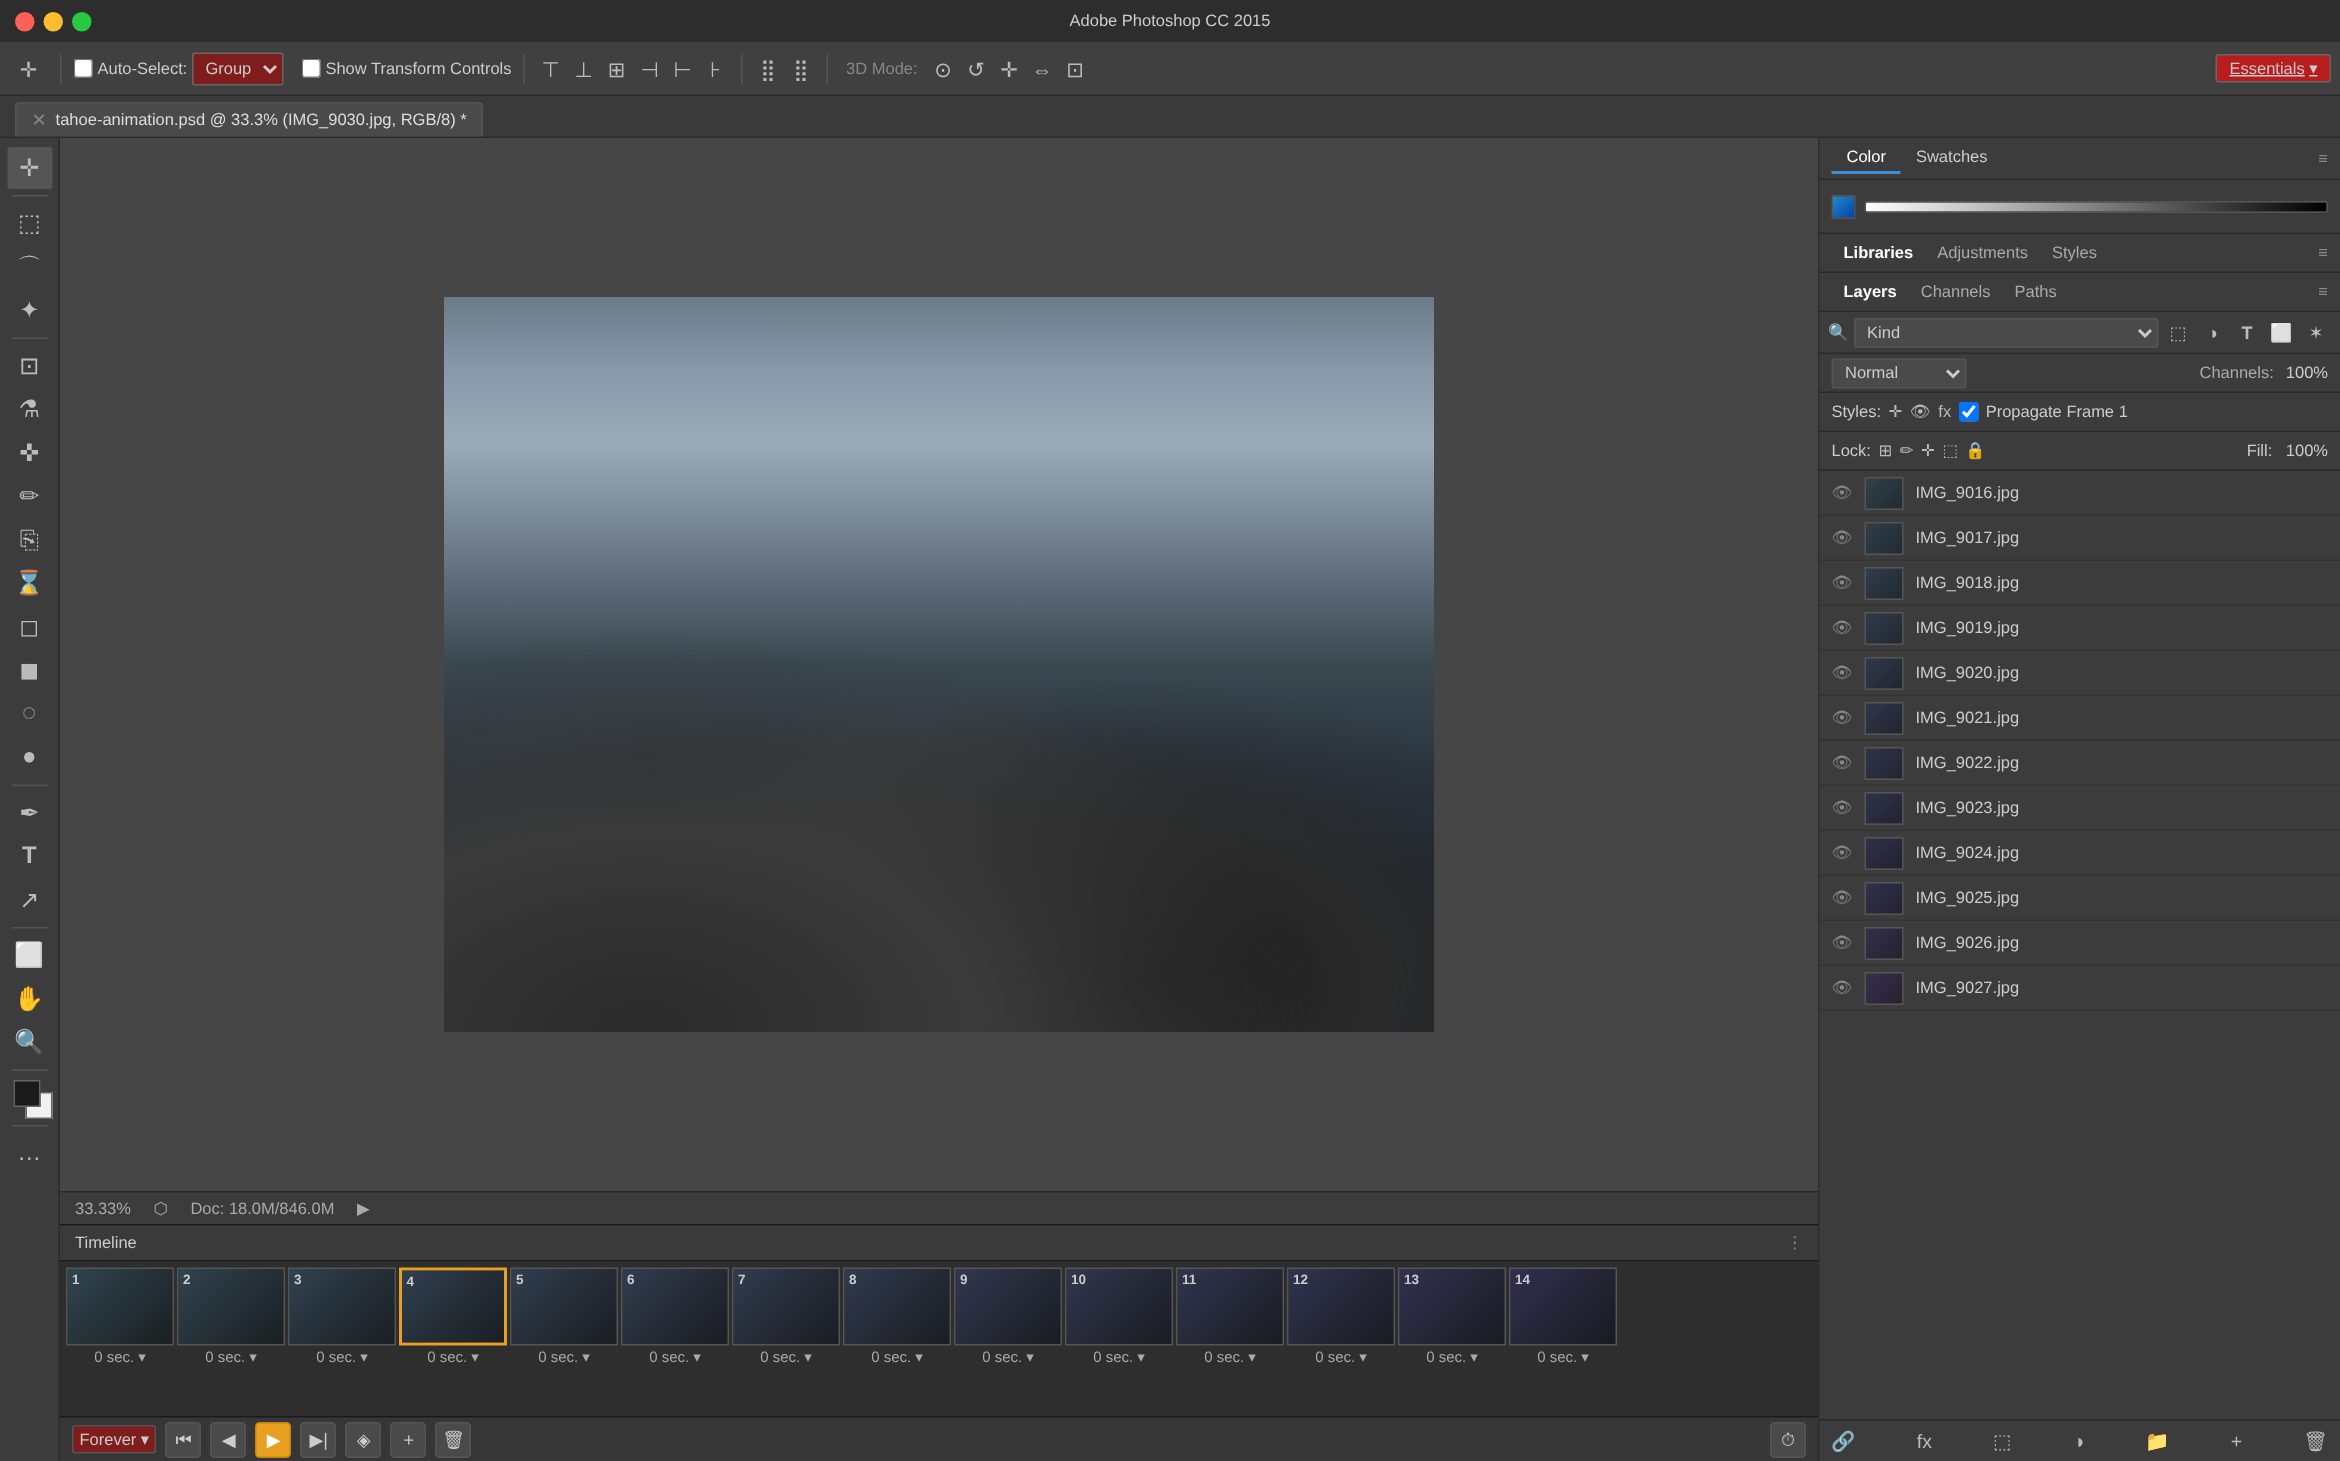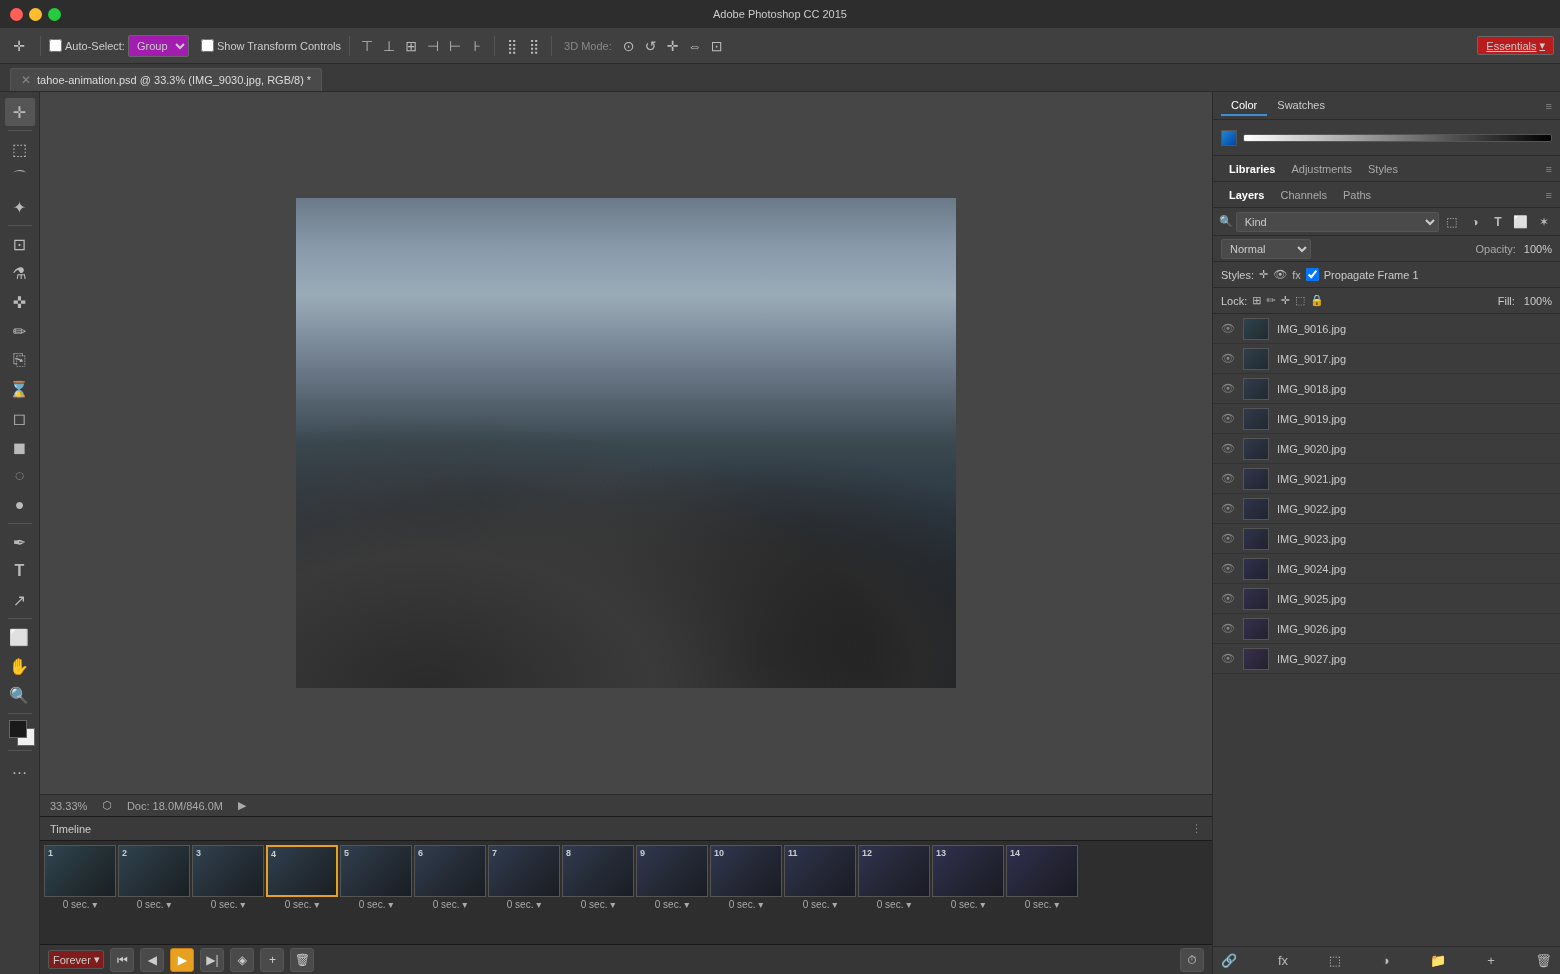--- a/index.html
+++ b/index.html
@@ -64,21 +64,21 @@
       display: flex; align-items: center; justify-content: center;
       font-size: 14px;
       color: #bbb;
     }
     .tb-separator {
       width: 1px; height: 20px;
       background: #555;
       margin: 0 4px;
     }
     .tb-select {
-      background: #a21caf;
+      background: #7f1d1d;
       border: 1px solid #666;
       color: #ccc;
       font-size: 11px;
       padding: 3px 4px;
       border-radius: 2px;
       cursor: pointer;
     }
     .tb-checkbox {
       display: flex; align-items: center; gap: 3px;
     }
@@ -837,21 +837,21 @@
         <div class="layer-opt-icon">◑</div>
         <div class="layer-opt-icon" style="font-weight:bold;">T</div>
         <div class="layer-opt-icon">⬜</div>
         <div class="layer-opt-icon">✶</div>
       </div>
 
       <div id="blend-row">
         <select class="blend-select">
           <option>Normal</option>
         </select>
-        <span class="opacity-label">Opacity:</span>
+        <span class="opacity-label">Channels:</span>
         <span class="opacity-val">100%</span>
       </div>
 
       <div id="unify-row">
         <span>Styles:</span>
         <span class="unify-icon">✛</span>
         <span class="unify-icon">👁</span>
         <span class="unify-icon">fx</span>
         <input type="checkbox" checked="" style="">
         <span>Propagate Frame 1</span>

